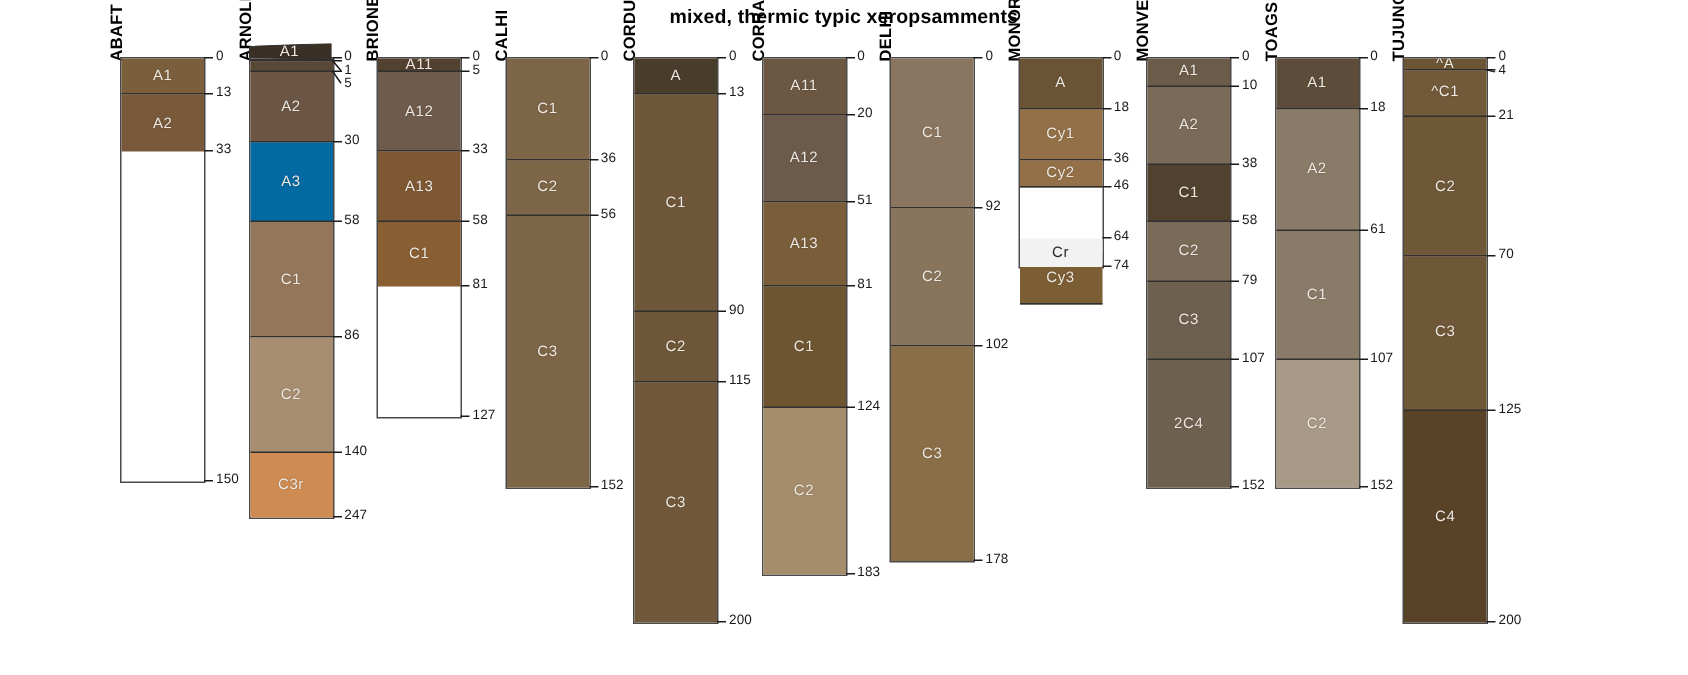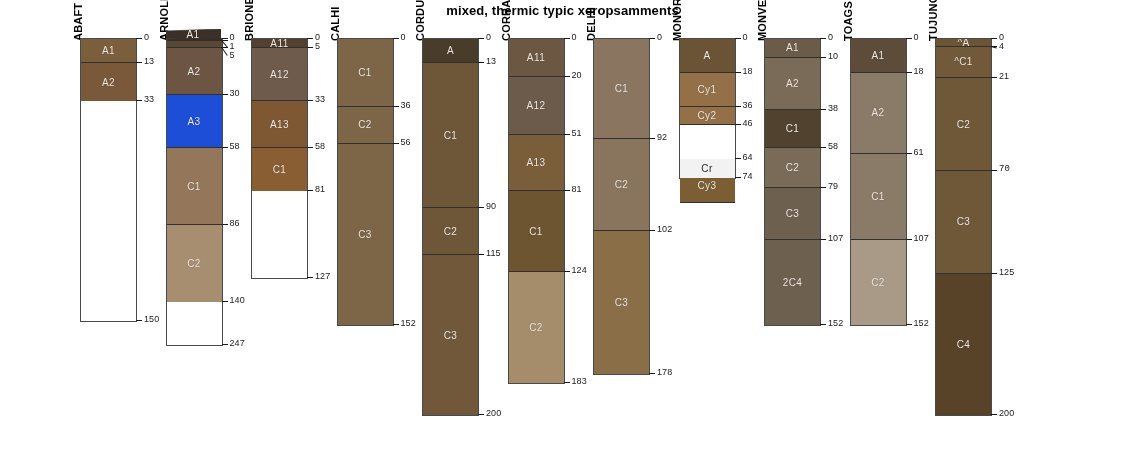--- a/index.html
+++ b/index.html
@@ -125,28 +125,31 @@
       <div class="depth-tick" style="left: 86px; top: 314px;">150</div>
     </div>
     <div class="profile" style="left: 143.5px; top: 0px;">
       <div class="profile-name" style="left: 14px; top: 41px;">ARNOLD</div>
       <div class="column" style="top: 38px; width: 55px; height: 306.44px;">
         <div class="horizon" style="top: 0px; height: 1.88px; width: 55px; background: rgb(59, 48, 38);"></div>
         <div class="horizon" style="top: 1.88px; height: 7.52px; width: 55px; background: rgb(90, 72, 54);"></div>
         <div class="horizon" style="top: 9.4px; height: 47px; width: 55px; background: rgb(108, 85, 67);">
           <span class="horizon-label">A2</span>
         </div>
-        <div class="horizon" style="top: 56.4px; height: 52.64px; width: 55px; background: #1d4ed8;">
+        <div class="horizon" style="top: 56.4px; height: 52.64px; width: 55px; background: #0369a1;">
           <span class="horizon-label">A3</span>
         </div>
         <div class="horizon" style="top: 109.04px; height: 77.08px; width: 55px; background: rgb(148, 119, 90);">
           <span class="horizon-label">C1</span>
         </div>
         <div class="horizon" style="top: 186.12px; height: 77.08px; width: 55px; background: rgb(167, 142, 112);">
           <span class="horizon-label">C2</span>
+        </div>
+        <div class="horizon" style="top: 263.2px; height: 43.24px; width: 55px; background: rgb(206, 139, 82); border-bottom: none;">
+          <span class="horizon-label">C3r</span>
         </div>
       </div>
       <div class="thin-wedge" style="left: 22px; top: 29px; width: 55px; height: 14px;"><svg width="55" height="14" viewBox="0 0 55 14">
           <polygon points="0,2 55,0 55,10.879999999999999 0,9" fill="#3B3026" stroke="#303030" stroke-width="0.7"></polygon>
         </svg><span class="horizon-label" style="position: absolute; left: 0px; top: 0px; width: 55px; text-align: center; line-height: 11px;">A1</span></div>
       <div class="tick-mark" style="left: 78px; top: 38px; width: 6px;"></div>
       <div class="depth-tick" style="left: 86px; top: 32px;">0</div>
       <div class="tick-mark" style="left: 78px; top: 39.88px; width: 6px;"></div>
       <div class="tick-line" style="left: 78px; top: 39.88px; width: 9.31098px; transform: rotate(49.8793deg);"></div>
       <div class="depth-tick" style="left: 86px; top: 41px;">1</div>
@@ -412,19 +415,19 @@
         </div>
       </div>
       <div class="tick-mark" style="left: 78px; top: 38px; width: 6px;"></div>
       <div class="depth-tick" style="left: 86px; top: 32px;">0</div>
       <div class="tick-mark" style="left: 78px; top: 45.52px; width: 6px;"></div>
       <div class="tick-line" style="left: 78px; top: 45.52px; width: 6.17984px; transform: rotate(13.8564deg);"></div>
       <div class="depth-tick" style="left: 86px; top: 41px;">4</div>
       <div class="tick-mark" style="left: 78px; top: 77.48px; width: 6px;"></div>
       <div class="depth-tick" style="left: 86px; top: 71.48px;">21</div>
       <div class="tick-mark" style="left: 78px; top: 169.6px; width: 6px;"></div>
-      <div class="depth-tick" style="left: 86px; top: 163.6px; font-family: Liberation Mono, monospace;">70</div>
+      <div class="depth-tick" style="left: 86px; top: 163.6px;">70</div>
       <div class="tick-mark" style="left: 78px; top: 273px; width: 6px;"></div>
       <div class="depth-tick" style="left: 86px; top: 267px;">125</div>
       <div class="tick-mark" style="left: 78px; top: 414px; width: 6px;"></div>
       <div class="depth-tick" style="left: 86px; top: 408px;">200</div>
     </div>
   </div>
 
 </body></html>

